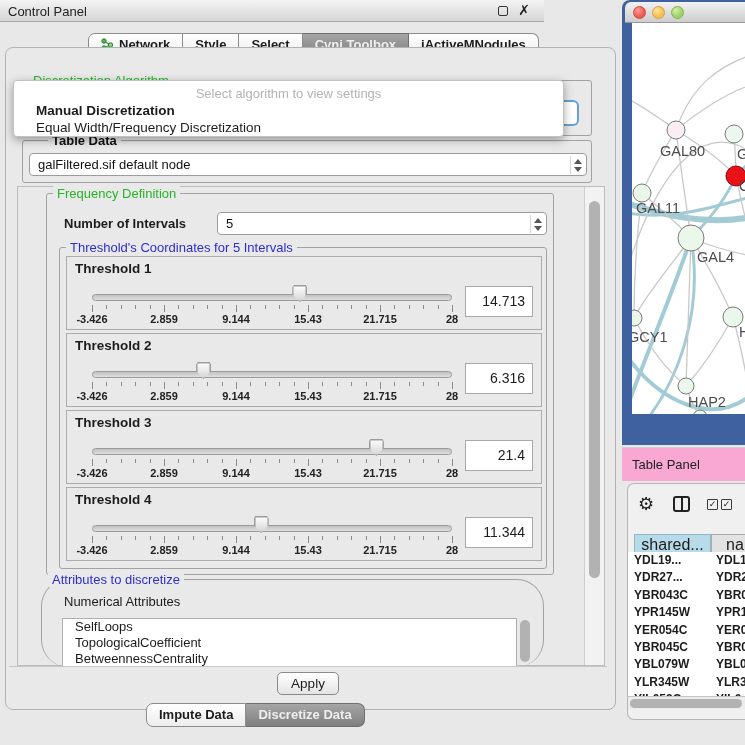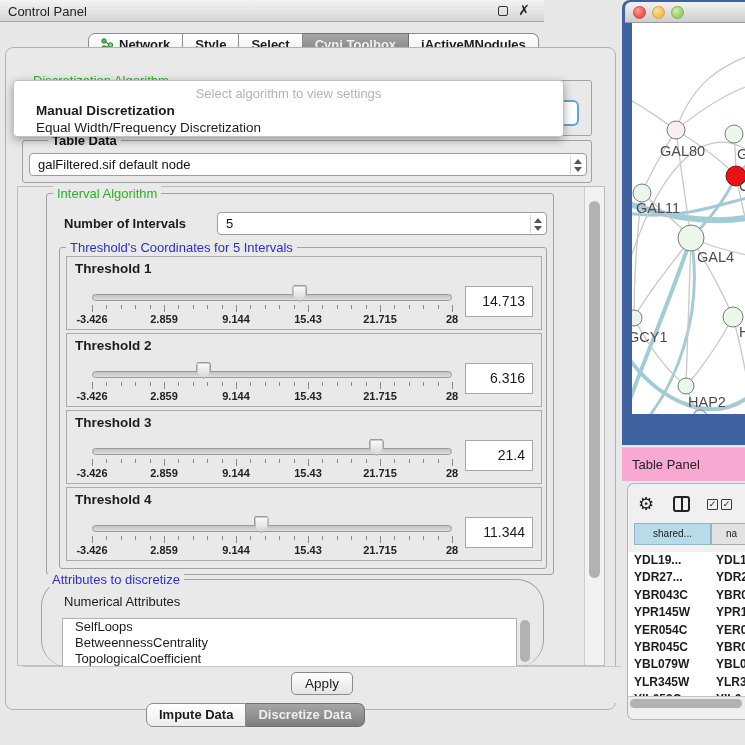--- a/index.html
+++ b/index.html
@@ -57,38 +57,38 @@
   .tick.minor { height:4px; }
   .tick.major { height:7px; }
   .tick-lab { position:absolute; top:56px; width:64px; text-align:center; font-size:11px; font-weight:bold; color:#222; }
   .thr-value { position:absolute; left:398px; top:29px; width:68px; height:31px; background:#fff; border:1px solid #a8a8a8; font-size:14px; text-align:right; line-height:29px; padding-right:7px; }
 
   
   #attr-list { position:absolute; left:20px; top:38px; width:455px; height:50px; background:#fff; border:1px solid #b0b0b0; overflow:hidden; }
   #attr-list .li { padding-left:12px; font-size:13px; height:16px; line-height:16px; white-space:nowrap; }
   #attr-scroll { position:absolute; left:478px; top:40px; width:10px; height:46px; }
 
-  #apply-strip { left:23px; top:666px; width:598px; height:37px; border-top:1px solid #c6c6c6; background:#e9e9e9; }
+  #apply-strip { left:9px; top:666px; width:598px; height:37px; border-top:1px solid #c6c6c6; background:#e9e9e9; }
   #apply-btn { position:absolute; left:50%; margin-left:-31px; top:5px; width:62px; height:23px; background:linear-gradient(#ffffff,#e4e4e4); border:1px solid #8a8a8a; border-radius:5px; font-size:13.5px; text-align:center; line-height:21px; }
 
   
   #net-window { left:622px; top:0; width:123px; height:445px; background:#40619f; border-radius:8px 0 0 0; }
   #net-titlebar { position:absolute; left:3px; top:2px; right:0; height:21px; background:linear-gradient(#f2f2f2,#cdcdcd); border-radius:6px 0 0 0; border-bottom:1px solid #9a9a9a; }
   .light { position:absolute; top:4px; width:13px; height:13px; border-radius:50%; }
   #net-canvas { position:absolute; left:10px; top:23px; width:113px; height:391px; background:#fff; overflow:hidden; }
 
   #tp-header { left:622px; top:447px; width:123px; height:34px; background:#f9a8d4; border-top:1px solid #d0d0d0; }
   #tp-header span { position:absolute; left:10px; top:9px; font-size:13px; color:#222; }
 
   #tp-box { left:627px; top:483px; width:118px; height:237px; background:#f0f0f0; border:1px solid #b5b5b5; border-right:none; border-radius:7px 0 0 7px; overflow:hidden; }
   .gear { position:absolute; left:10px; top:9px; font-family:"DejaVu Sans",sans-serif; font-size:18px; color:#222; }
   .split-ic { position:absolute; left:45px; top:12px; width:17px; height:16px; border:2px solid #222; border-radius:3px; }
   .split-ic:after { content:""; position:absolute; left:5.5px; top:0; width:2px; height:12px; background:#222; }
   .chk { position:absolute; top:15px; width:11px; height:11px; border:1.5px solid #3a3a3a; border-radius:1px; font-family:"DejaVu Sans",sans-serif; font-size:9px; line-height:9px; text-align:center; color:#222; }
-  .tp-colhead { position:absolute; top:39px; height:22px; font-size:10px; line-height:20px; border:1px solid #aaa; overflow:hidden; }
+  .tp-colhead { position:absolute; top:50px; height:22px; font-size:16px; line-height:20px; border:1px solid #aaa; overflow:hidden; }
   #colh1 { left:6px; width:77px; background:#b7dbe8; border-color:#93b7c6; text-align:center; }
   #colh2 { left:83px; width:40px; background:#e2e2e2; text-align:left; padding-left:14px; }
   #tp-rows { position:absolute; left:0; top:68px; width:118px; height:144px; background:#fff; overflow:hidden; }
   .trow { position:relative; height:17.4px; }
   .trow .c1 { position:absolute; left:6px; width:77px; font-size:12px; font-weight:bold; line-height:17px; }
   .trow .c2 { position:absolute; left:88px; width:30px; font-size:12px; font-weight:bold; line-height:17px; overflow:hidden; }
   #tp-hscroll { position:absolute; left:0; top:212px; width:118px; height:13px; background:#ececec; border-top:1px solid #c4c4c4; }
 </style>
 </head>
 <body>
@@ -133,21 +133,21 @@
     <span class="stepper">
         <i class="up"></i>
         <i class="dn"></i>
       </span>
   </div>
 </div>
 
 <div class="abs" id="viewport">
 
   <div class="group" style="left:28px; top:6px; width:508px; height:382px;">
-    <span class="gtitle gt-green">Interval Algorithm</span>
+    <span class="gtitle gt-green">Frequency Definition</span>
     <span style="position:absolute; left:17px; top:22px; font-weight:bold;">Number of Intervals</span>
     <div class="combo" style="left:170px; top:18px; width:330px;">
       <span class="ctext">5</span>
       <span class="stepper">
           <i class="up"></i>
           <i class="dn"></i>
         </span>
     </div>
 
     <div class="group" style="left:12px; top:53px; width:488px; height:322px;" id="thr-group">
@@ -305,22 +305,22 @@
           <div class="thr-value">11.344</div>
         </div>
       </div>
   </div>
 
   <div class="group" style="left:23px; top:392px; width:503px; height:88px; border-bottom:none;border-radius:27px;">
     <span class="gtitle gt-blue">Attributes to discretize</span>
     <span style="position:absolute; left:14px; top:14px; font-weight:normal;margin-left:8px;">Numerical Attributes</span>
     <div id="attr-list">
         <div class="li">SelfLoops</div>
+        <div class="li">TopologicalCoefficient</div>
         <div class="li">BetweennessCentrality</div>
-        <div class="li">TopologicalCoefficient</div>
       </div>
     <div id="attr-scroll">
         <div class="hthumb" style="left:0; top:0; width:10px; height:42px;"></div>
       </div>
   </div>
 
   <div class="vscroll-track">
     <div class="vscroll-thumb" style="top:14px; height:377px;"></div>
   </div>
 </div>

